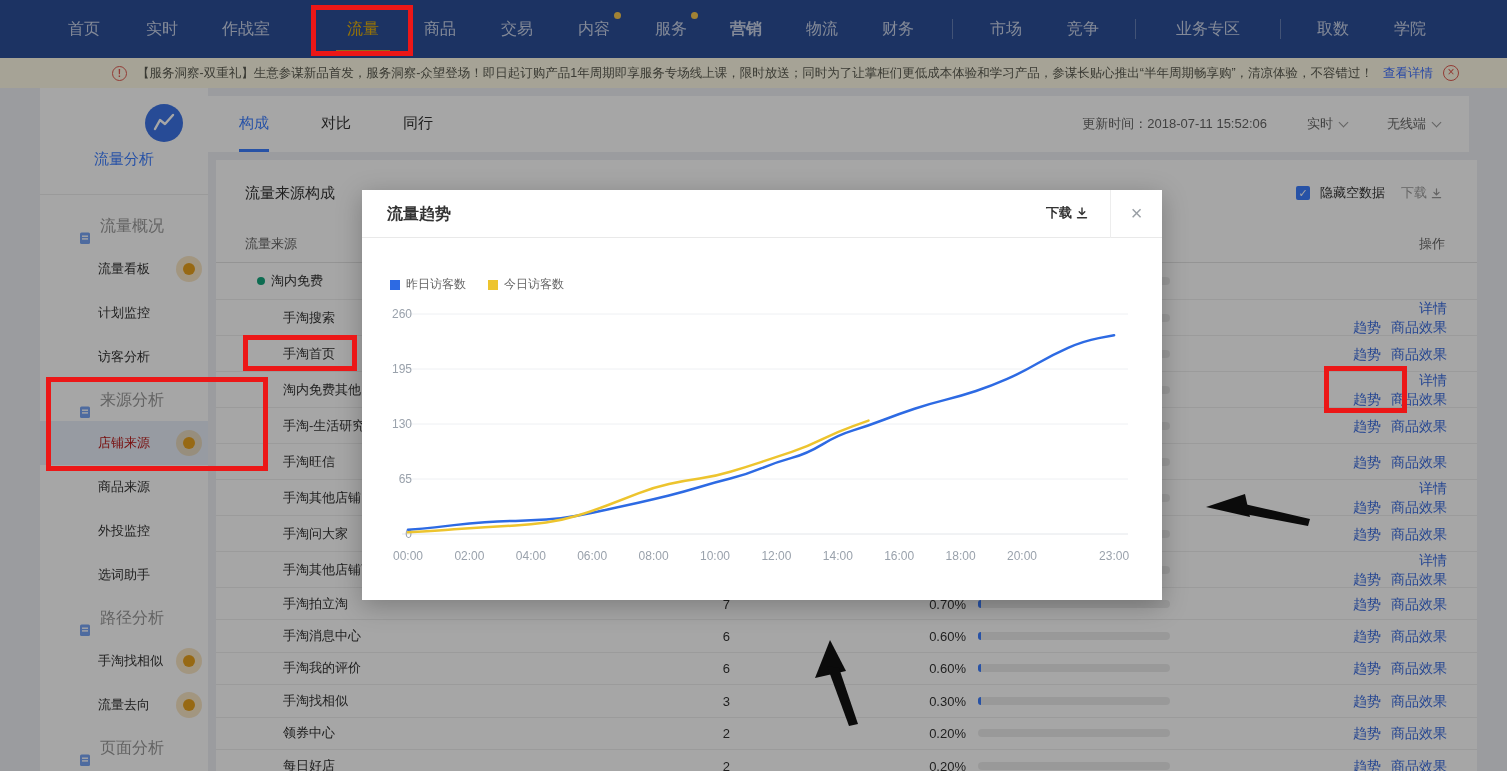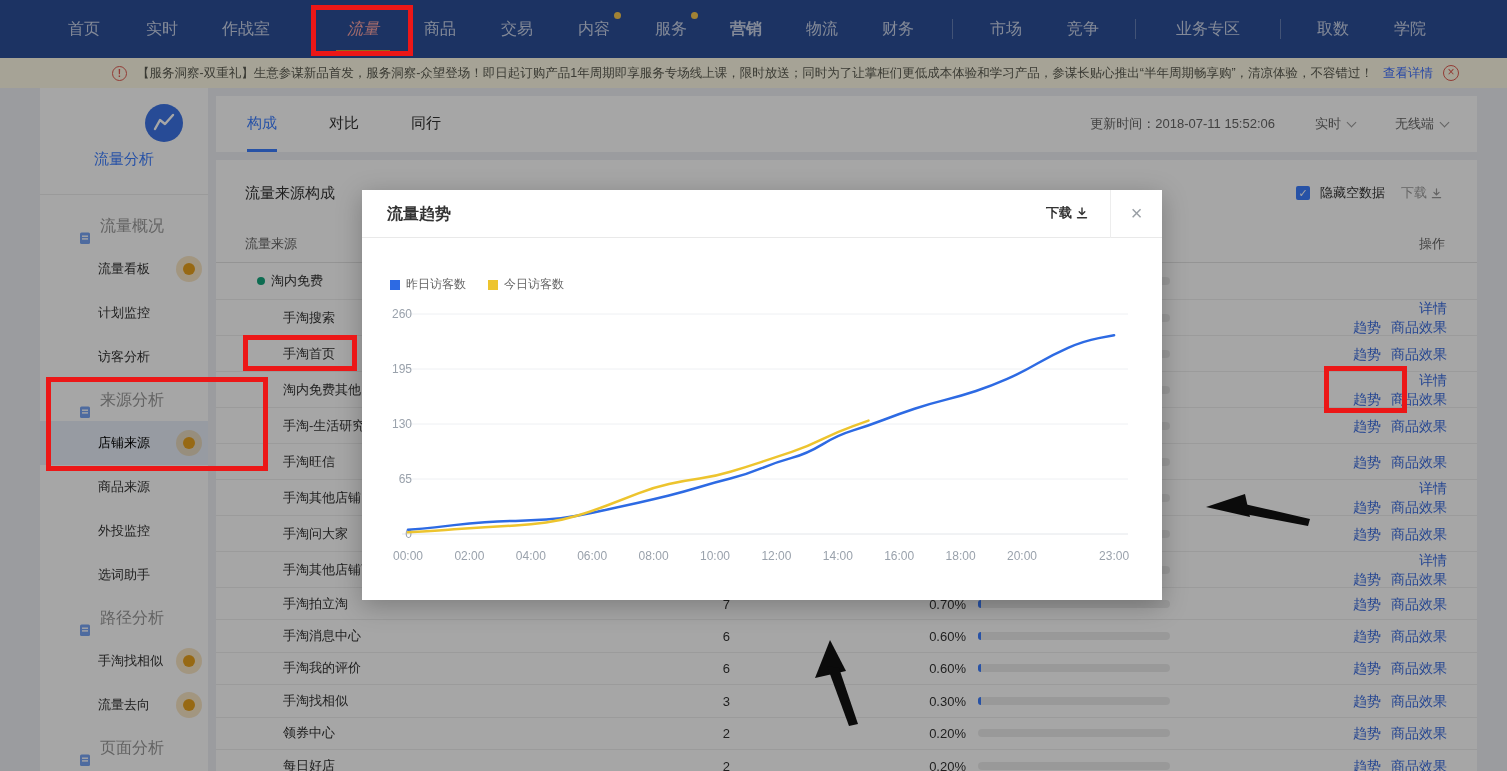--- a/index.html
+++ b/index.html
@@ -3,21 +3,21 @@
 <meta charset="utf-8">
 <style>
   html,body{margin:0;padding:0;background:#dfe2e8;}
   *{box-sizing:border-box;font-family:"Liberation Sans","DejaVu Sans",sans-serif;}
   .screen{position:relative;width:1507px;height:771px;overflow:hidden;background:#eef0f4;}
 
   
   .nav{position:absolute;left:0;top:0;width:1507px;height:58px;background:#2c4f99;z-index:1;}
   .nav-item{position:absolute;top:0;height:58px;line-height:58px;transform:translateX(-50%);
     color:#c9d3e8;font-size:16px;cursor:pointer;white-space:nowrap;}
-  .nav-item.active{color:#fca5a5;font-style:italic;}
+  .nav-item.active{color:#eab308;}
   .nav-item.active::after{content:"";position:absolute;left:50%;bottom:4px;transform:translateX(-50%);
     width:54px;height:4px;background:#d8a92c;}
   .nav-badge{position:absolute;right:-11px;top:12px;width:7px;height:7px;border-radius:50%;background:#f7c851;}
   .nav-divider{position:absolute;top:19px;width:1px;height:20px;background:rgba(255,255,255,.28);}
 
   
   .banner{position:absolute;left:0;top:58px;width:1507px;height:30px;background:#fffbe6;
     display:flex;align-items:center;padding-left:112px;white-space:nowrap;z-index:1;}
   .warn-ic{flex:0 0 auto;width:15px;height:15px;border:1.4px solid #e25b52;border-radius:50%;
     color:#e25b52;font-size:10px;line-height:13px;text-align:center;font-weight:bold;margin-right:10px;}
@@ -27,28 +27,28 @@
     border-radius:50%;color:#e25b52;font-size:12px;line-height:13px;text-align:center;cursor:pointer;}
 
   
   .sidebar{position:absolute;left:40px;top:88px;width:168px;height:683px;background:#ffffff;z-index:1;}
   .side-top{height:107px;border-bottom:1px solid #ededed;position:relative;}
   .side-logo{position:absolute;left:105px;top:16px;width:38px;height:38px;border-radius:50%;background:#3d74e6;}
   .side-title{position:absolute;left:0;top:62px;width:168px;text-align:center;color:#3d7eff;font-size:15px;}
   .side-sec-header{height:42px;line-height:42px;color:#999;font-size:16px;position:relative;padding-left:60px;}
   .side-sec-header .sec-ic{position:absolute;left:38px;top:14px;}
   .side-item{height:44px;line-height:44px;color:#333;font-size:13px;padding-left:58px;position:relative;cursor:pointer;}
-  .side-item.sel{color:#000000;background:#e9eff9;}
+  .side-item.sel{color:#b91c1c;background:#e9eff9;}
   .guide-dot{position:absolute;left:136px;top:50%;width:26px;height:26px;margin-top:-13px;border-radius:50%;
     background:rgba(235,164,48,.28);}
   .guide-dot::after{content:"";position:absolute;left:7px;top:7px;width:12px;height:12px;border-radius:50%;background:#e9a21e;}
   #side-sections{padding-top:10px;}
 
   
-  .tabsbar{position:absolute;left:216px;top:96px;width:1261px;height:56px;background:#fff;z-index:1;}
+  .tabsbar{position:absolute;left:208px;top:96px;width:1261px;height:56px;background:#fff;z-index:1;}
   .tabs{position:absolute;left:31px;top:0;height:56px;display:flex;gap:52px;}
   .tab{height:56px;line-height:54px;font-size:15px;color:#333;cursor:pointer;}
   .tab.active{color:#3d7eff;border-bottom:3px solid #3d7eff;}
   .update{position:absolute;right:29px;top:0;height:56px;display:flex;align-items:center;gap:40px;
     color:#666;font-size:13px;}
   .chev{display:inline-block;width:7px;height:7px;border-right:1.5px solid #999;border-bottom:1.5px solid #999;
     transform:rotate(45deg);margin-left:7px;vertical-align:2px;}
   .drop{cursor:pointer;}
 
   

